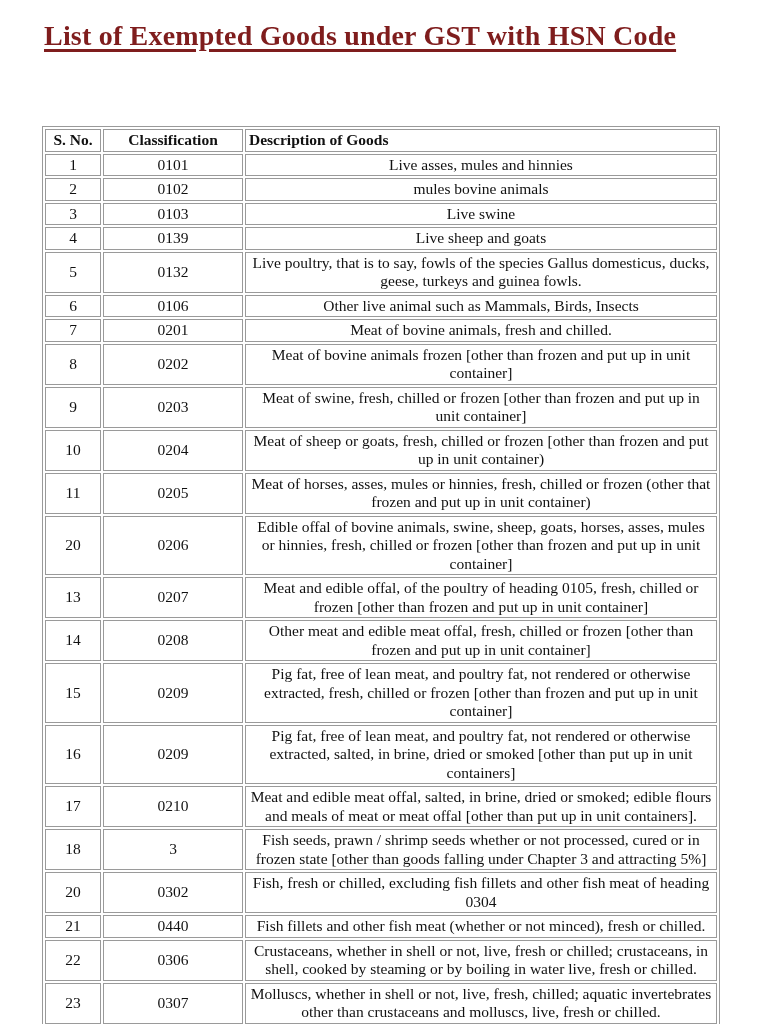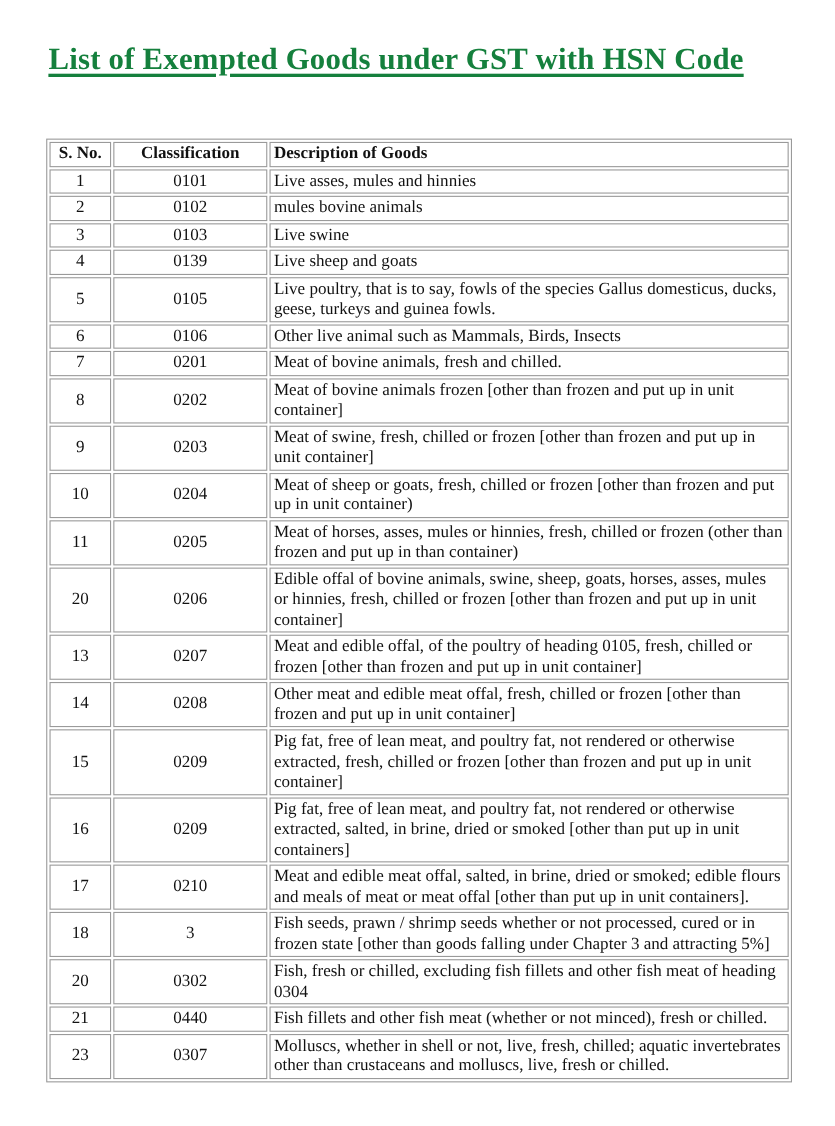--- a/index.html
+++ b/index.html
@@ -13,24 +13,24 @@
     position: relative;
     width: 759px;
     height: 1024px;
     background: #ffffff;
     overflow: hidden;
   }
   .page-title {
     margin: 0;
     position: absolute;
     left: 44px;
-    top: 39px;
+    top: 20px;
     font-size: 28px;
     font-weight: bold;
-    color: #15803d;
+    color: #7f1d1d;
     text-decoration: underline;
     text-decoration-thickness: 3px;
     text-underline-offset: 4px;
     letter-spacing: 0.2px;
     white-space: nowrap;
   }
   table.goods-table {
     position: absolute;
     left: 42px;
     top: 126px;
@@ -57,21 +57,21 @@
   .goods-table th.col-desc {
     text-align: left;
   }
   .goods-table col.col-sno   { width: 56px; }
   .goods-table col.col-class { width: 140px; }
   .goods-table td.cell-sno,
   .goods-table td.cell-classification {
     text-align: center;
   }
   .goods-table td.cell-description {
-    text-align: left;
+    text-align: center;
   }
 </style>
 </head>
 <body>
 
 <div class="page">
 
   <h1 class="page-title">List of Exempted Goods under GST with HSN Code</h1>
 
   <table class="goods-table">
@@ -103,21 +103,21 @@
           <td class="cell-classification">0103</td>
           <td class="cell-description">Live swine</td>
         </tr>
         <tr>
           <td class="cell-sno">4</td>
           <td class="cell-classification">0139</td>
           <td class="cell-description">Live sheep and goats</td>
         </tr>
         <tr>
           <td class="cell-sno">5</td>
-          <td class="cell-classification">0105</td>
+          <td class="cell-classification">0132</td>
           <td class="cell-description">Live poultry, that is to say, fowls of the species Gallus domesticus, ducks, geese, turkeys and guinea fowls.</td>
         </tr>
         <tr>
           <td class="cell-sno">6</td>
           <td class="cell-classification">0106</td>
           <td class="cell-description">Other live animal such as Mammals, Birds, Insects</td>
         </tr>
         <tr>
           <td class="cell-sno">7</td>
           <td class="cell-classification">0201</td>
@@ -134,21 +134,21 @@
           <td class="cell-description">Meat of swine, fresh, chilled or frozen [other than frozen and put up in unit container]</td>
         </tr>
         <tr>
           <td class="cell-sno">10</td>
           <td class="cell-classification">0204</td>
           <td class="cell-description">Meat of sheep or goats, fresh, chilled or frozen [other than frozen and put up in unit container)</td>
         </tr>
         <tr>
           <td class="cell-sno">11</td>
           <td class="cell-classification">0205</td>
-          <td class="cell-description">Meat of horses, asses, mules or hinnies, fresh, chilled or frozen (other than frozen and put up in than container)</td>
+          <td class="cell-description">Meat of horses, asses, mules or hinnies, fresh, chilled or frozen (other that frozen and put up in unit container)</td>
         </tr>
         <tr>
           <td class="cell-sno">20</td>
           <td class="cell-classification">0206</td>
           <td class="cell-description">Edible offal of bovine animals, swine, sheep, goats, horses, asses, mules or hinnies, fresh, chilled or frozen [other than frozen and put up in unit container]</td>
         </tr>
         <tr>
           <td class="cell-sno">13</td>
           <td class="cell-classification">0207</td>
           <td class="cell-description">Meat and edible offal, of the poultry of heading 0105, fresh, chilled or frozen [other than frozen and put up in unit container]</td>
@@ -182,20 +182,25 @@
           <td class="cell-sno">20</td>
           <td class="cell-classification">0302</td>
           <td class="cell-description">Fish, fresh or chilled, excluding fish fillets and other fish meat of heading 0304</td>
         </tr>
         <tr>
           <td class="cell-sno">21</td>
           <td class="cell-classification">0440</td>
           <td class="cell-description">Fish fillets and other fish meat (whether or not minced), fresh or chilled.</td>
         </tr>
         <tr>
+          <td class="cell-sno">22</td>
+          <td class="cell-classification">0306</td>
+          <td class="cell-description">Crustaceans, whether in shell or not, live, fresh or chilled; crustaceans, in shell, cooked by steaming or by boiling in water live, fresh or chilled.</td>
+        </tr>
+        <tr>
           <td class="cell-sno">23</td>
           <td class="cell-classification">0307</td>
           <td class="cell-description">Molluscs, whether in shell or not, live, fresh, chilled; aquatic invertebrates other than crustaceans and molluscs, live, fresh or chilled.</td>
         </tr>
       </tbody>
   </table>
 
 </div>
 
 </body></html>

